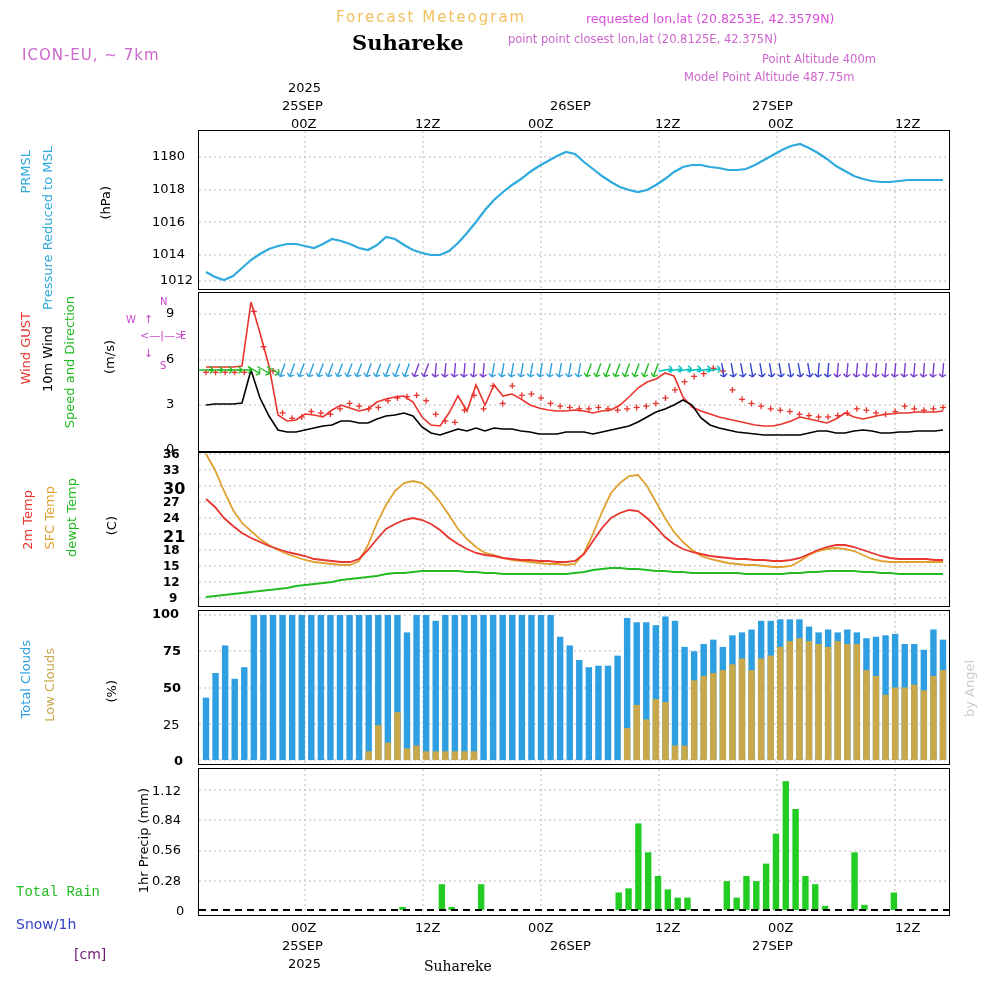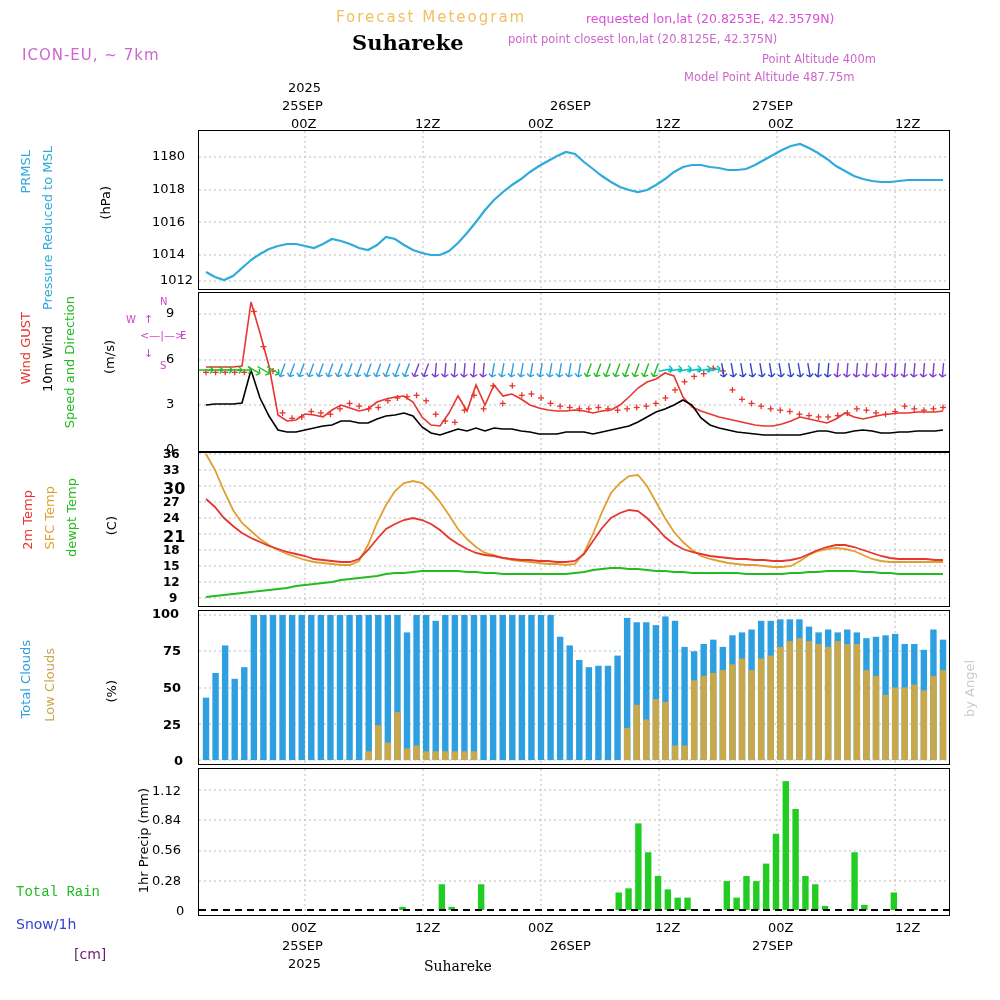--- a/index.html
+++ b/index.html
@@ -446,21 +446,21 @@
       665,120 674,120 683,121 692,121 701,122 710,122 719,122 728,122 737,122 745,122"></polyline>
   </svg>
 
   <div class="abs" style="left:18px;top:640px;height:110px;width:16px;color:#2e9fe0;font-size:13px;"><span class="vert">Total Clouds</span></div>
   <div class="abs" style="left:42px;top:648px;height:100px;width:16px;color:#c8a84b;font-size:13px;"><span class="vert">Low Clouds</span></div>
   <div class="abs" style="left:104px;top:680px;height:40px;width:16px;color:#000;font-size:13px;"><span class="vert">(%)</span></div>
 
   <div class="abs tick" style="left:152px;top:606px;font-weight:bold;">100</div>
   <div class="abs tick" style="left:163px;top:643px;font-weight:bold;">75</div>
   <div class="abs tick" style="left:163px;top:680px;font-weight:bold;">50</div>
-  <div class="abs tick" style="left:163px;top:717px;font-weight:bold;">25</div>
+  <div class="abs tick" style="left:163px;top:717px;font-weight:normal;">25</div>
   <div class="abs tick" style="left:174px;top:753px;font-weight:bold;">0</div>
 
   <svg class="abs" style="left:198px;top:610px;" width="752" height="155">
     <rect x="0.5" y="0.5" width="751" height="154" fill="#ffffff" stroke="#000" stroke-width="1"></rect>
     <g stroke="#bbbbbb" stroke-width="1" stroke-dasharray="2,3">
       <line x1="107" y1="1" x2="107" y2="154"></line>
         <line x1="225" y1="1" x2="225" y2="154"></line>
       <line x1="343" y1="1" x2="343" y2="154"></line>
         <line x1="461" y1="1" x2="461" y2="154"></line>
       <line x1="579" y1="1" x2="579" y2="154"></line>

